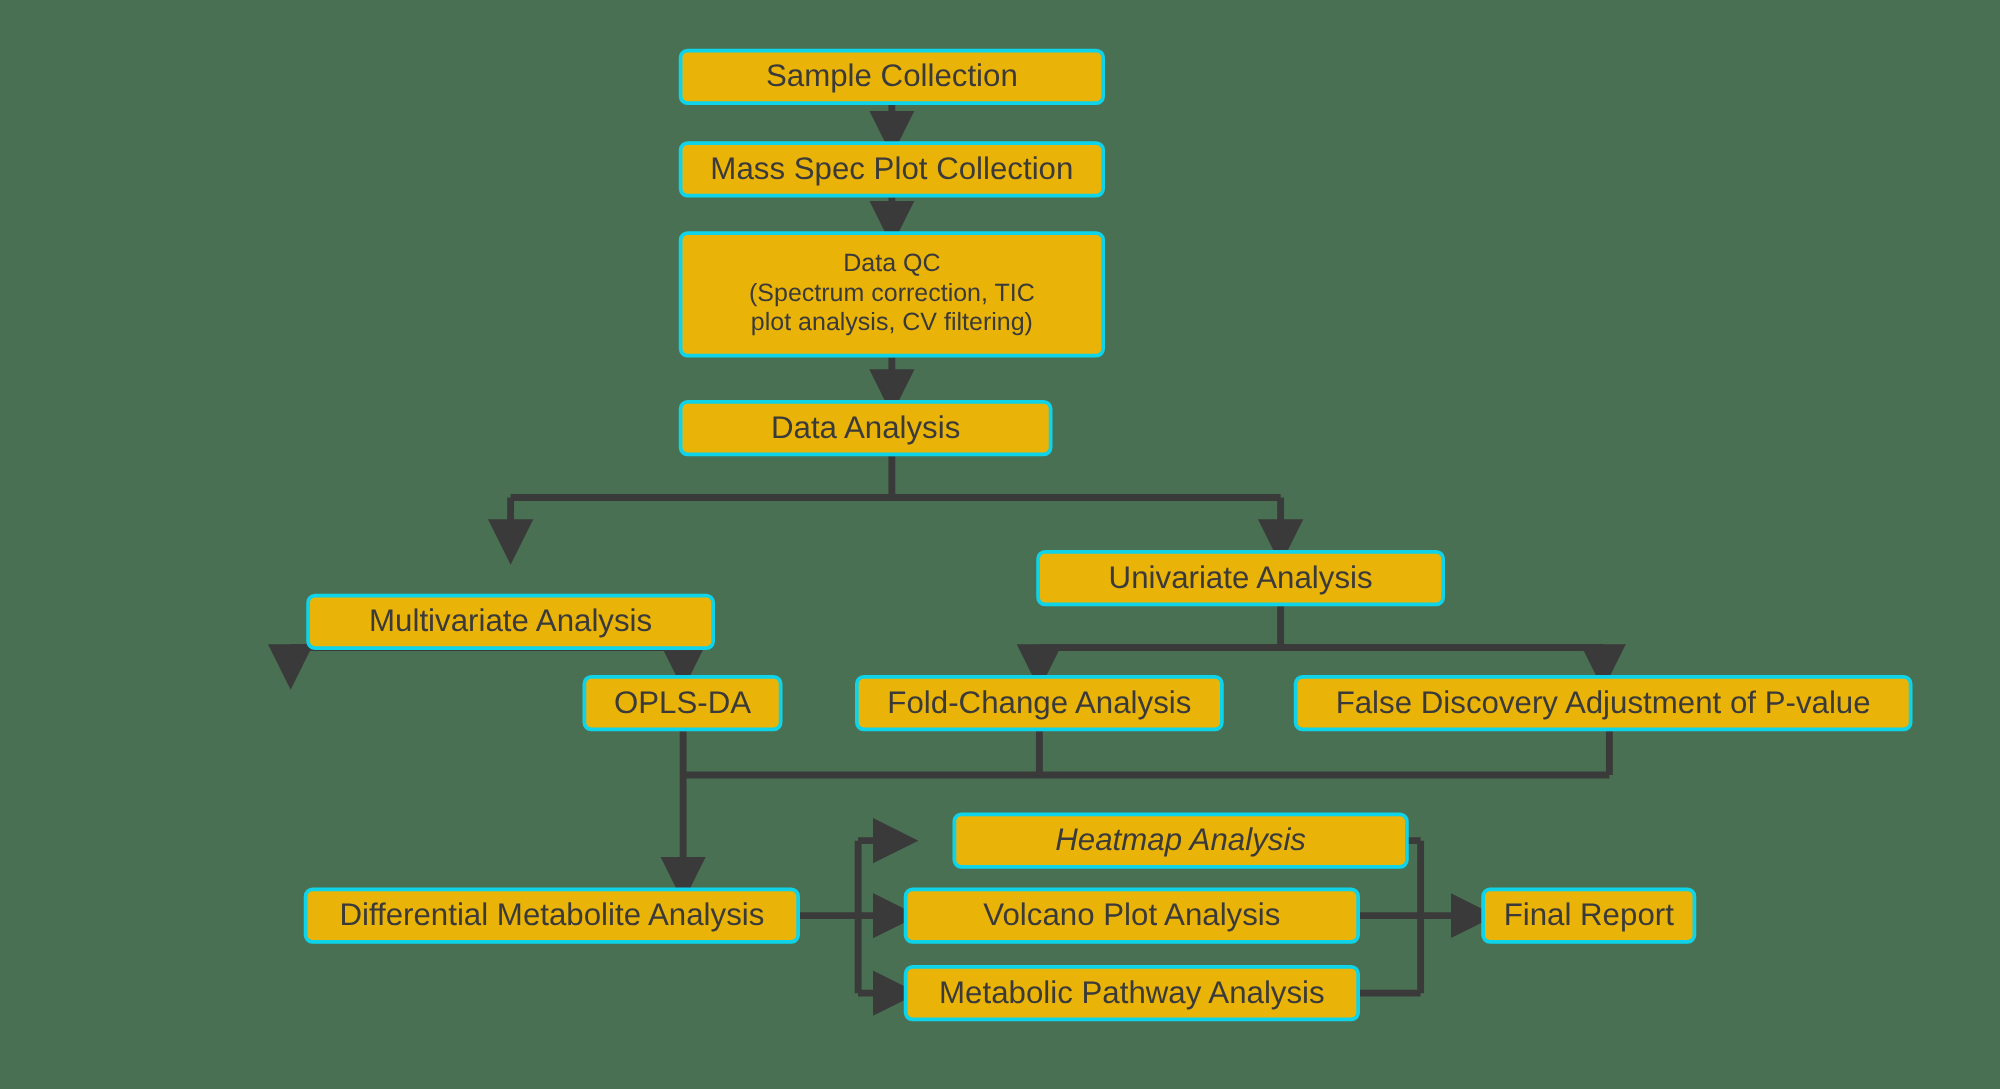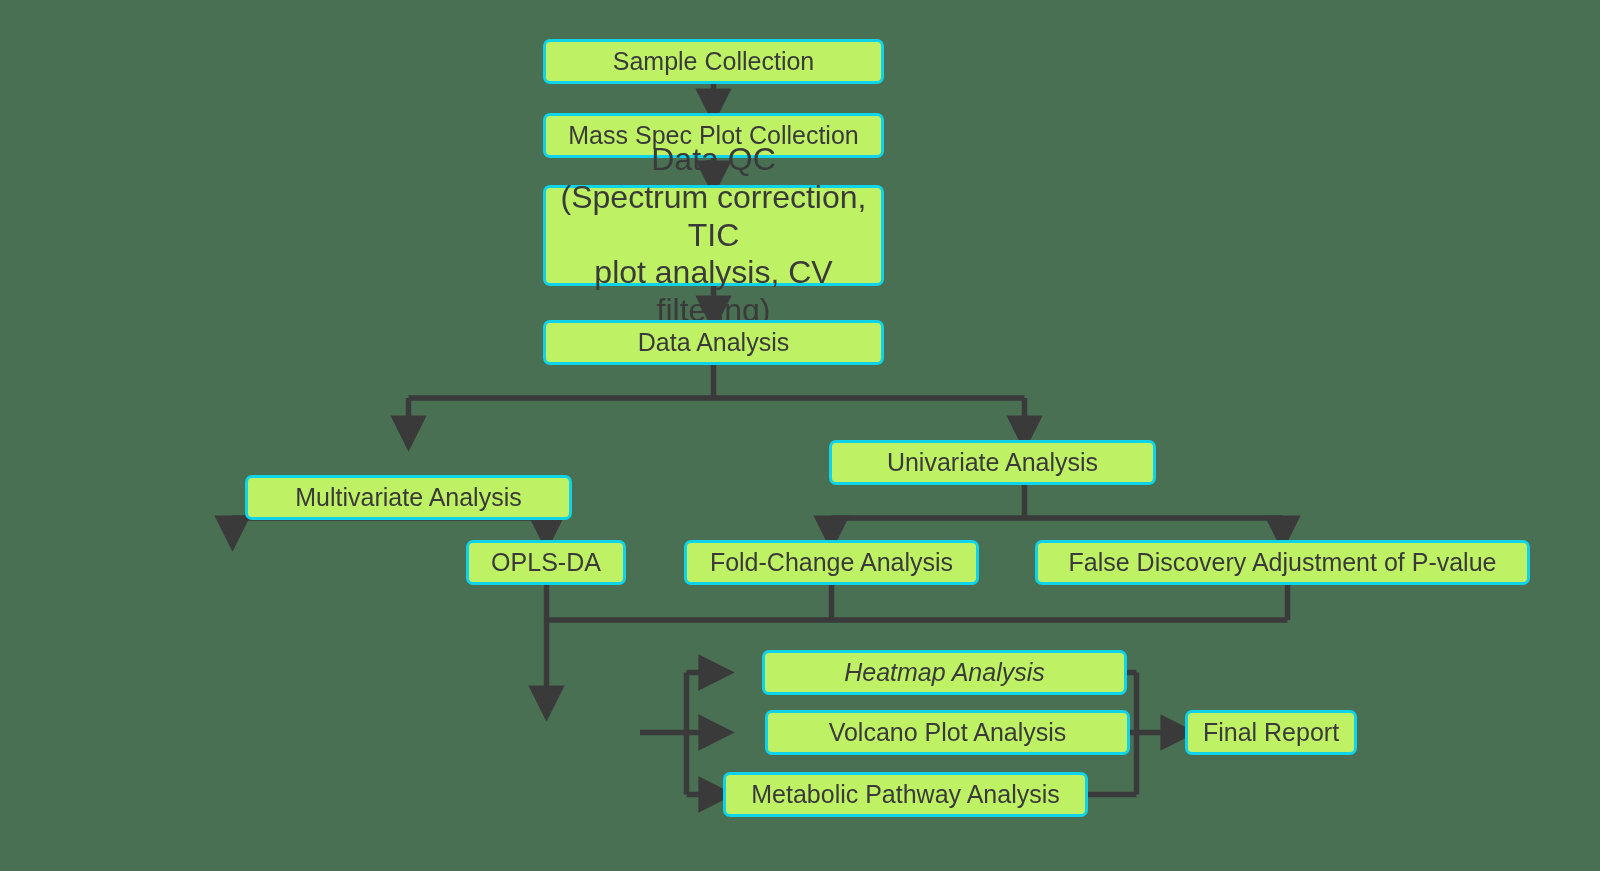--- a/index.html
+++ b/index.html
@@ -23,37 +23,37 @@
     position: absolute;
     left: 0;
     top: 0;
     width: 1600px;
     height: 871px;
     pointer-events: none;
   }
   .node {
     position: absolute;
     box-sizing: border-box;
-    background: #bef264;
+    background: #eab308;
     border: 3px solid #0FD3E8;
     border-radius: 7px;
     display: flex;
     align-items: center;
     justify-content: center;
     text-align: center;
     color: #3A3A3A;
     font-size: 25px;
     line-height: 1.16;
     white-space: pre-line;
     padding: 18px 10px;
     z-index: 2;
   }
   .node.multiline {
     line-height: 1.18;
-    font-size: 32px;
+    font-size: 20px;
   }
 </style>
 </head>
 <body>
 
 <div id="canvas">
 
   <svg id="connectors" viewBox="0 0 1600 871" xmlns="http://www.w3.org/2000/svg">
     <defs>
       <marker id="arrow" markerWidth="7" markerHeight="7" refX="3.2" refY="3.5" orient="auto" markerUnits="strokeWidth">
@@ -101,24 +101,25 @@
       <path d="M1088,732.5 L1178,732.5" marker-end="url(#arrow)"></path>
 
     </g>
   </svg>
 
   <div class="node" style="left: 543px; top: 39px; width: 341px; height: 45px;">Sample Collection</div>
   <div class="node" style="left: 543px; top: 113px; width: 341px; height: 45px;">Mass Spec Plot Collection</div>
   <div class="node multiline" style="left: 543px; top: 185px; width: 341px; height: 101px;">Data QC
 (Spectrum correction, TIC
 plot analysis, CV filtering)</div>
-  <div class="node" style="left: 543px; top: 320px; width: 341px; height: 45px;">Data Analysis</div>
+  <div class="node" style="left: 543px; top: 320px; width: 299px; height: 45px;">Data Analysis</div>
   <div class="node" style="left: 245px; top: 440px; width: 327px; height: 45px; margin-top: 35px;">Multivariate  Analysis</div>
   <div class="node" style="left: 829px; top: 440px; width: 327px; height: 45px;">Univariate  Analysis</div>
   <div class="node" style="left: 466px; top: 540px; width: 160px; height: 45px;">OPLS-DA</div>
   <div class="node" style="left: 684px; top: 540px; width: 295px; height: 45px;">Fold-Change Analysis</div>
   <div class="node" style="left: 1035px; top: 540px; width: 495px; height: 45px;">False Discovery Adjustment of P-value</div>
+  <div class="node" style="left: 243px; top: 710px; width: 397px; height: 45px;">Differential Metabolite Analysis</div>
   <div class="node" style="left: 762px; top: 650px; width: 365px; height: 45px; font-style: italic;">Heatmap Analysis</div>
-  <div class="node" style="left: 723px; top: 710px; width: 365px; height: 45px; margin-left: 42px;">Volcano Plot Analysis</div>
+  <div class="node" style="left: 723px; top: 710px; width: 365px; height: 45px;">Volcano Plot Analysis</div>
   <div class="node" style="left: 723px; top: 772px; width: 365px; height: 45px;">Metabolic Pathway Analysis</div>
   <div class="node" style="left: 1185px; top: 710px; width: 172px; height: 45px;">Final Report</div>
 
 </div>
 
 </body></html>

